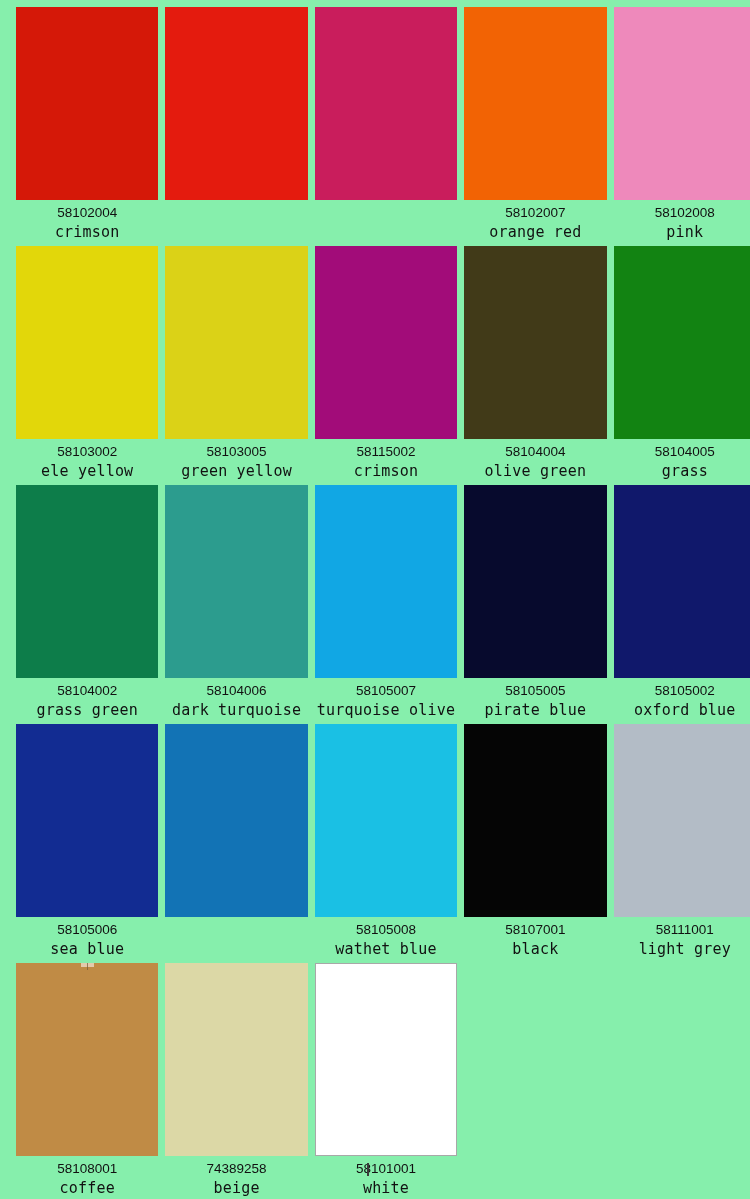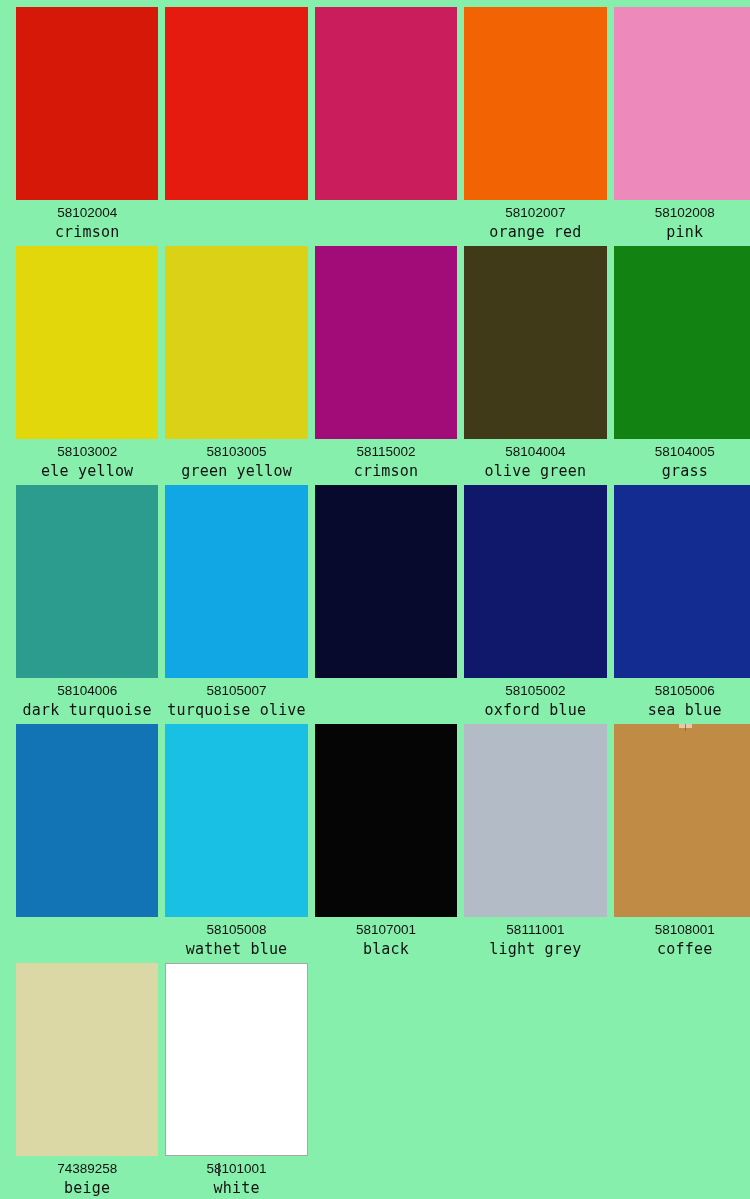--- a/index.html
+++ b/index.html
@@ -179,35 +179,46 @@
         </div>
       </div>
       <div class="cell">
         <div class="swatch" style="background: rgb(18, 131, 18);"></div>
         <div class="caption">
           <span class="code">58104005</span>
           <span class="name">grass</span>
         </div>
       </div>
       <div class="cell">
+        <div class="swatch" style="background: rgb(13, 125, 74);"></div>
+        <div class="caption">
+          <span class="code">58104002</span>
+          <span class="name">grass green</span>
+        </div>
+      </div>
+      <div class="cell">
         <div class="swatch" style="background: rgb(44, 156, 142);"></div>
         <div class="caption">
           <span class="code">58104006</span>
           <span class="name">dark turquoise</span>
         </div>
       </div>
       <div class="cell">
         <div class="swatch" style="background: rgb(17, 167, 228);"></div>
         <div class="caption">
           <span class="code">58105007</span>
           <span class="name">turquoise olive</span>
         </div>
       </div>
       <div class="cell">
         <div class="swatch" style="background: rgb(7, 10, 45);"></div>
+        <div class="caption">
+          <span class="code">58105005</span>
+          <span class="name">pirate blue</span>
+        </div>
       </div>
       <div class="cell">
         <div class="swatch" style="background: rgb(16, 24, 107);"></div>
         <div class="caption">
           <span class="code">58105002</span>
           <span class="name">oxford blue</span>
         </div>
       </div>
       <div class="cell">
         <div class="swatch" style="background: rgb(18, 44, 146);"></div>

